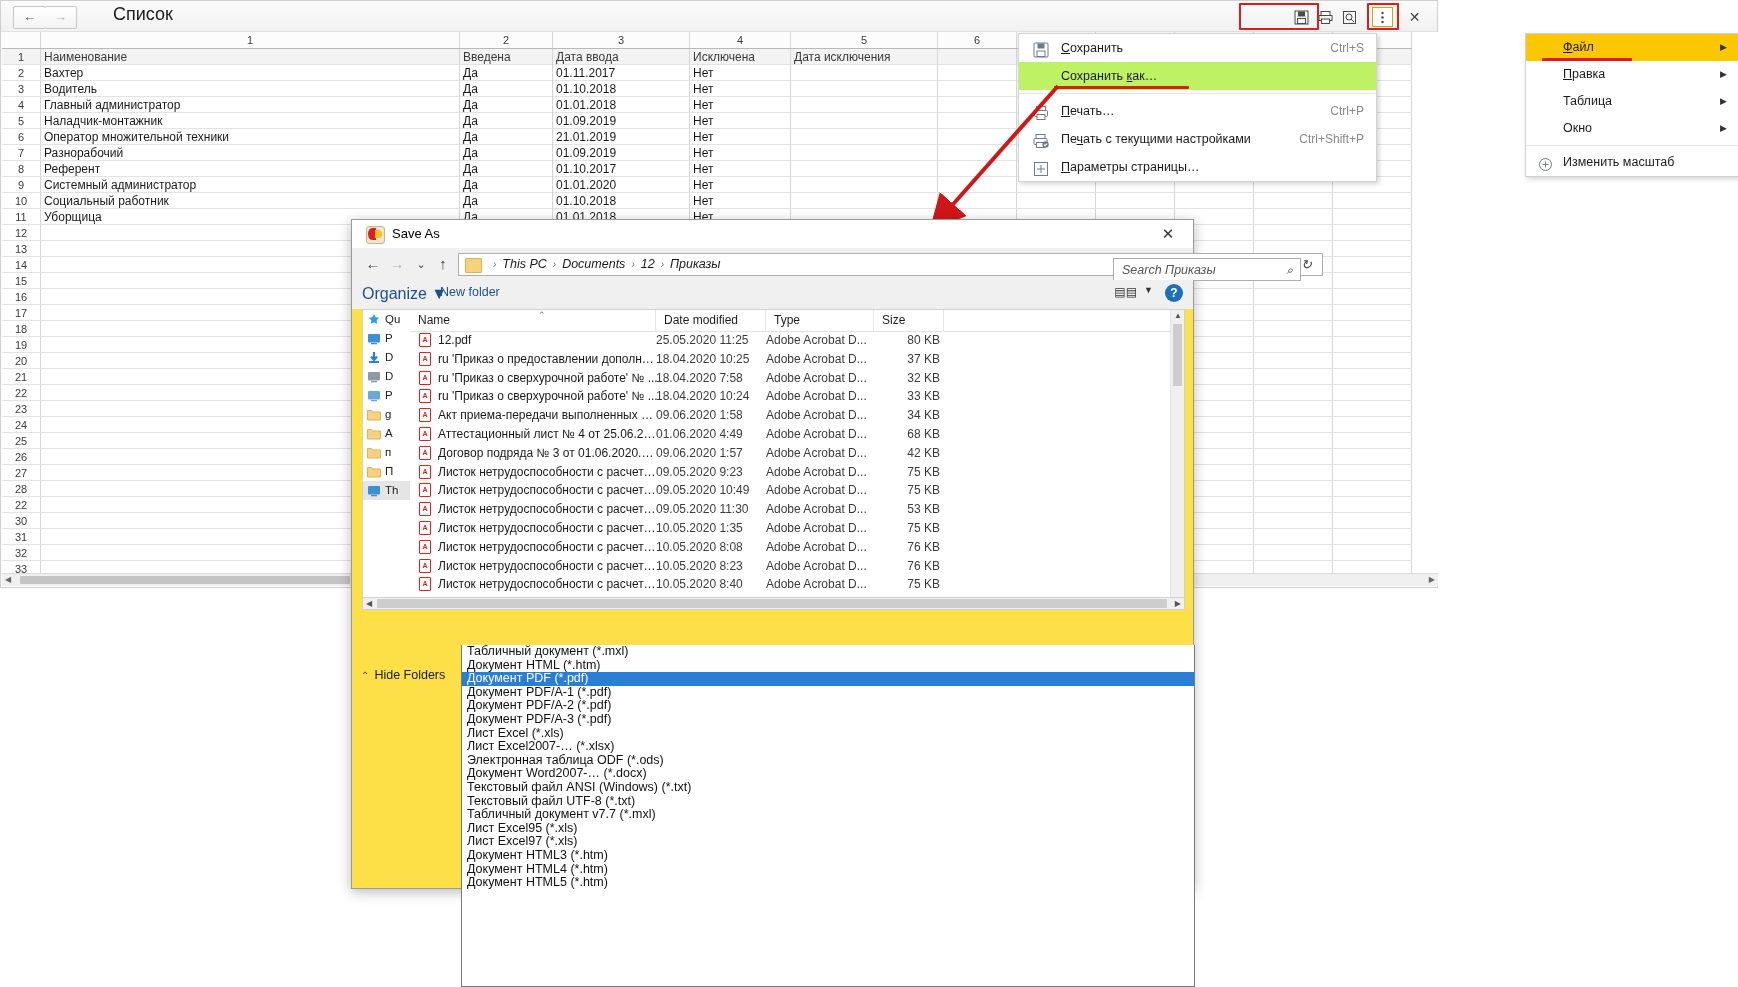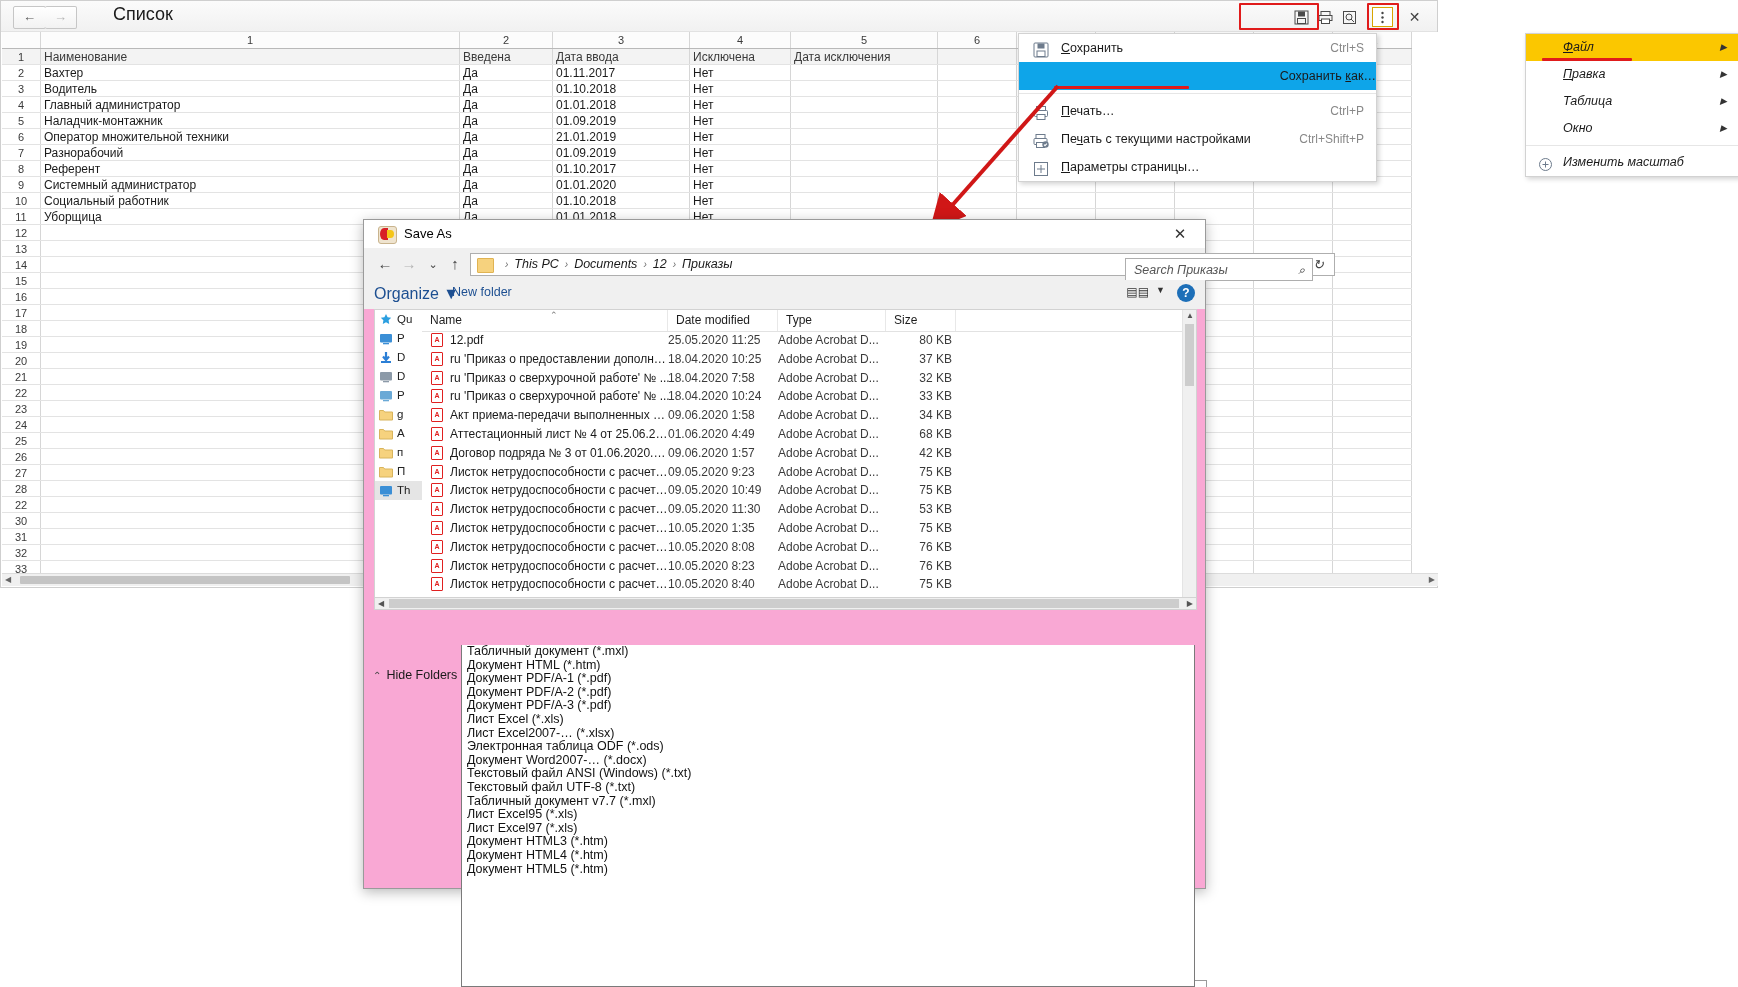--- a/index.html
+++ b/index.html
@@ -41,41 +41,41 @@
   td.c11{width:72px;}
   td.dashed{border-right:1px dashed #8a8a8a;}
   #hscroll{position:absolute;left:1px;bottom:1px;width:1436px;height:12px;background:#f0f0f0;border-top:1px solid #dcdcdc;}
   #hscroll .thumb{position:absolute;left:18px;top:2px;width:330px;height:8px;background:#c4c4c4;border-radius:1px;}
   #hscroll .arrowl{position:absolute;left:3px;top:2px;font-size:8px;color:#666;line-height:8px;}
   #hscroll .arrowr{position:absolute;right:3px;top:2px;font-size:8px;color:#666;line-height:8px;}
 
   
   #ctxmenu{position:absolute;left:1018px;top:33px;width:357px;background:#fff;border:1px solid #d2d2d2;box-shadow:2px 2px 5px rgba(0,0,0,.18);}
   .mi{position:relative;height:28px;line-height:28px;padding-left:42px;font-size:12.5px;color:#1a1a1a;white-space:nowrap;}
-  .mi.sel{background:#0ea5e9;text-align:right;}
+  .mi.sel{background:#bef264;}
   .mi .accel{position:absolute;right:12px;top:0;color:#888;font-size:12px;}
   .mi .mico{position:absolute;left:14px;top:6px;width:16px;height:16px;}
   .msep{height:1px;background:#e6e6e6;margin:3px 0;}
   .ul{text-decoration:underline;}
 
   
   #sidemenu{position:absolute;left:1525px;top:33px;width:213px;background:#fff;border:1px solid #d2d2d2;box-shadow:2px 2px 5px rgba(0,0,0,.18);}
-  .smi{position:relative;height:27px;line-height:27px;padding-left:37px;font-size:12.5px;color:#1a1a1a;white-space:nowrap;font-style:italic;}
+  .smi{position:relative;height:27px;line-height:27px;padding-left:37px;font-size:12.5px;color:#1a1a1a;white-space:nowrap;}
   .smi.sel{background:#fbc700;}
   .smi .arr{position:absolute;right:12px;top:0;font-size:9px;color:#333;}
   .smi .smico{position:absolute;left:12px;top:6px;width:15px;height:15px;}
 
   
   .redline{position:absolute;height:3px;background:#e01b1b;border-radius:1px;}
 
   
   #redarrow{position:absolute;left:930px;top:70px;width:200px;height:160px;pointer-events:none;}
 
   
-  #saveas{position:absolute;left:363px;top:219px;width:843px;height:670px;background:#f9a8d4;border:1px solid #9a9a9a;box-shadow:0 3px 12px rgba(0,0,0,.28);box-sizing:border-box;}
+  #saveas{position:absolute;left:351px;top:219px;width:843px;height:670px;background:#fde047;border:1px solid #9a9a9a;box-shadow:0 3px 12px rgba(0,0,0,.28);box-sizing:border-box;}
   #sa-title{position:absolute;left:0;top:0;width:100%;height:28px;background:#fff;}
   #sa-title .t{position:absolute;left:40px;top:6px;font-size:13px;color:#000;}
   #sa-icon{position:absolute;left:14px;top:6px;width:17px;height:16px;border-radius:3px;background:#efe4cf;border:1px solid #c9b48e;}
   #sa-icon .dot{position:absolute;left:1px;top:1px;width:8px;height:12px;background:#d81f26;border-radius:50% 0 0 50%;}
   #sa-icon .dot2{position:absolute;left:8px;top:3px;width:7px;height:8px;background:#f5c518;border-radius:0 50% 50% 0;}
   #sa-close{position:absolute;right:8px;top:4px;width:34px;height:20px;text-align:center;line-height:20px;font-size:15px;color:#333;}
 
   #sa-navbar{position:absolute;left:0;top:28px;width:100%;height:32px;background:#f0f0f0;}
   .sa-nav{position:absolute;top:5px;width:22px;height:22px;text-align:center;line-height:22px;font-size:15px;color:#444;}
   #sa-back{left:10px;}
@@ -976,20 +976,21 @@
 
   <div id="hide-folders">
     <span class="car">⌃</span><span>Hide Folders</span>
   </div>
 </div>
 
 <div id="typelist">
   <div id="typelist-items">
       <div class="tli">Табличный документ (*.mxl)</div>
       <div class="tli">Документ HTML (*.htm)</div>
+      <div class="tli sel">Документ PDF (*.pdf)</div>
       <div class="tli">Документ PDF/A-1 (*.pdf)</div>
       <div class="tli">Документ PDF/A-2 (*.pdf)</div>
       <div class="tli">Документ PDF/A-3 (*.pdf)</div>
       <div class="tli">Лист Excel (*.xls)</div>
       <div class="tli">Лист Excel2007-… (*.xlsx)</div>
       <div class="tli">Электронная таблица ODF (*.ods)</div>
       <div class="tli">Документ Word2007-… (*.docx)</div>
       <div class="tli">Текстовый файл ANSI (Windows) (*.txt)</div>
       <div class="tli">Текстовый файл UTF-8 (*.txt)</div>
       <div class="tli">Табличный документ v7.7 (*.mxl)</div>

